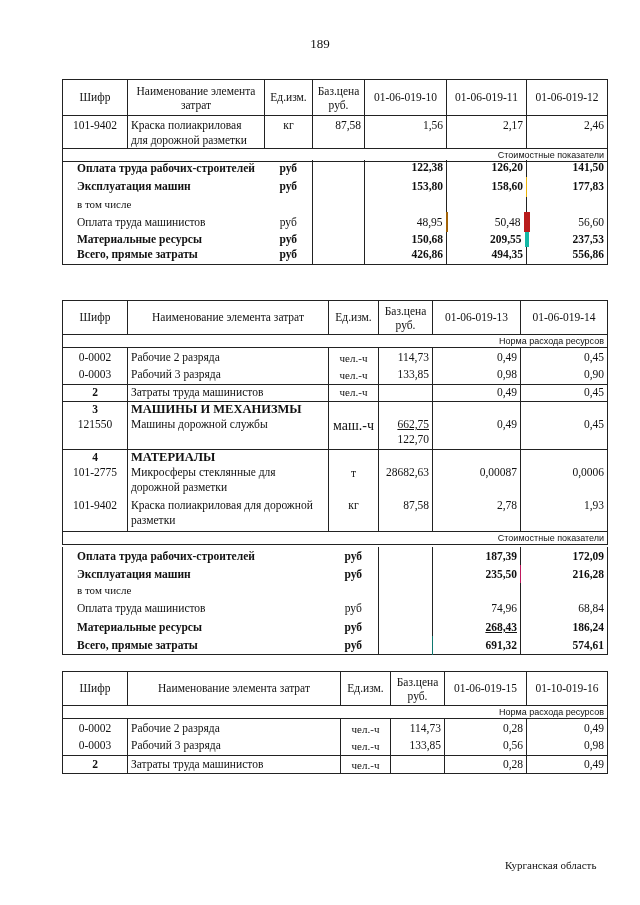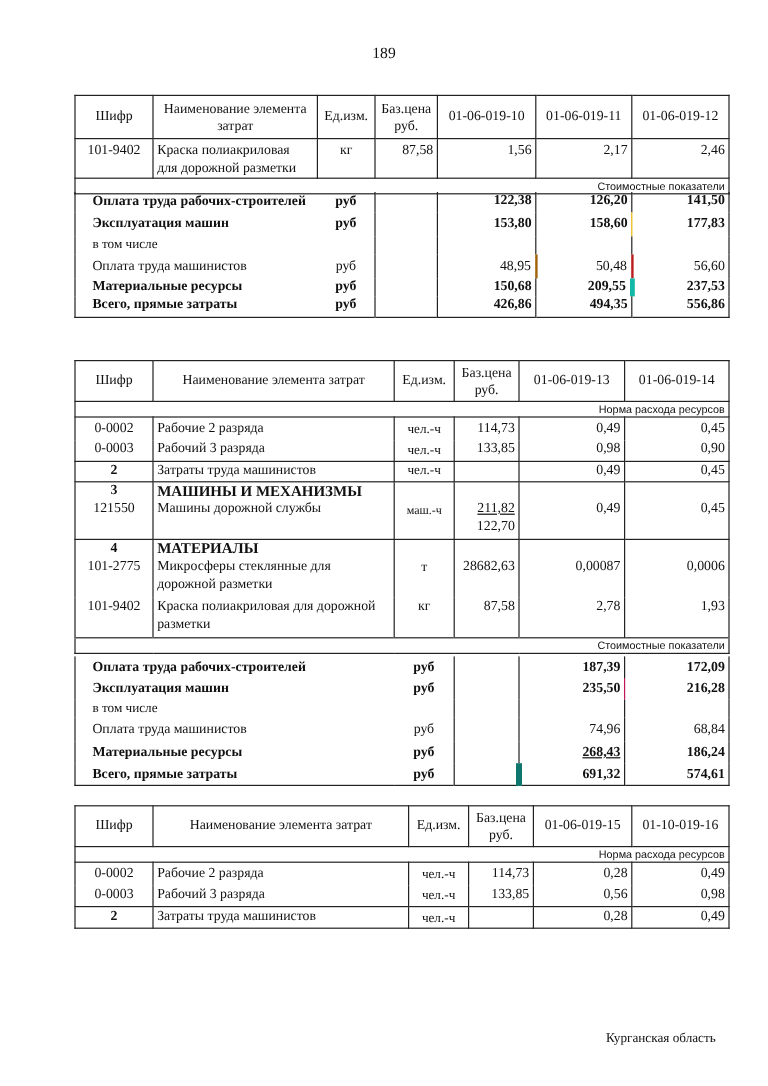--- a/index.html
+++ b/index.html
@@ -91,21 +91,21 @@
     <td style="border-left:1px solid #222;"></td>
     <td style="border-left:1px solid #222;"></td>
     <td style="border-left:1px solid #222;"></td>
   </tr>
   <tr style="height:20px;">
     <td style="padding-left:14px; padding-top:3px;">Оплата труда машинистов</td>
     <td class="c" style="padding-top:3px;">руб</td>
     <td style="border-left:1px solid #222;"></td>
     <td class="r" style="border-left:1px solid #222; padding-top:3px;">48,95</td>
     <td class="r" style="border-left:2px solid #a16207; padding-top:3px;">50,48</td>
-    <td class="r" style="border-left:2px solid #b91c1c; padding-top:3px;padding-left:48px;">56,60</td>
+    <td class="r" style="border-left:6px solid #b91c1c; padding-top:3px;padding-left:48px;">56,60</td>
   </tr>
   <tr>
     <td class="bold" style="padding-left:14px;">Материальные ресурсы</td>
     <td class="bold c">руб</td>
     <td style="border-left:1px solid #222;"></td>
     <td class="bold r" style="border-left:1px solid #222;">150,68</td>
     <td class="bold r" style="border-left:1px solid #222;">209,55</td>
     <td class="bold r" style="border-left:4px solid #14b8a6;">237,53</td>
   </tr>
   <tr>
@@ -166,23 +166,23 @@
   </tr>
   <tr class="bottomline" style="height:48px;">
     <td class="b c">
       <div class="bold">3</div>
       <div>121550</div>
     </td>
     <td class="b">
       <div class="caps">МАШИНЫ И МЕХАНИЗМЫ</div>
       <div>Машины дорожной службы</div>
     </td>
-    <td class="b c" style="padding-top:16px; font-size:10px;"><span>маш.-ч</span></td>
+    <td class="b c" style="padding-top:16px; font-size:14px;"><span>маш.-ч</span></td>
     <td class="b r" style="padding-top:15px;">
-      <div class="u">211,82</div>
+      <div class="u">662,75</div>
       <div>122,70</div>
     </td>
     <td class="b r" style="padding-top:15px;"><span>0,49</span></td>
     <td class="b r" style="padding-top:15px;"><span>0,45</span></td>
   </tr>
   <tr style="height:48px;">
     <td class="b c">
       <div class="bold">4</div>
       <div>101-2775</div>
     </td>
@@ -250,21 +250,21 @@
     <td class="bold" style="padding-left:14px; padding-top:2px;">Материальные ресурсы</td>
     <td class="bold c" style="padding-top:2px;">руб</td>
     <td style="border-left:1px solid #222;"></td>
     <td class="bold r" style="border-left:1px solid #222; padding-top:2px;text-decoration:underline;">268,43</td>
     <td class="bold r" style="border-left:1px solid #222; padding-top:2px;">186,24</td>
   </tr>
   <tr style="height:18px;">
     <td class="bold" style="padding-left:14px; padding-top:2px;">Всего, прямые затраты</td>
     <td class="bold c" style="padding-top:2px;">руб</td>
     <td style="border-left:1px solid #222;"></td>
-    <td class="bold r" style="border-left:5px solid #0f766e; padding-top:2px;">691,32</td>
+    <td class="bold r" style="border-left:1px solid #0f766e; padding-top:2px;">691,32</td>
     <td class="bold r" style="border-left:1px solid #222; padding-top:2px;">574,61</td>
   </tr>
 </tbody>
   </table>
 
 <table style="top:671px; left:62px; width:545px;">
   <colgroup>
       <col style="width:65px">
       <col style="width:213px">
       <col style="width:50px">

